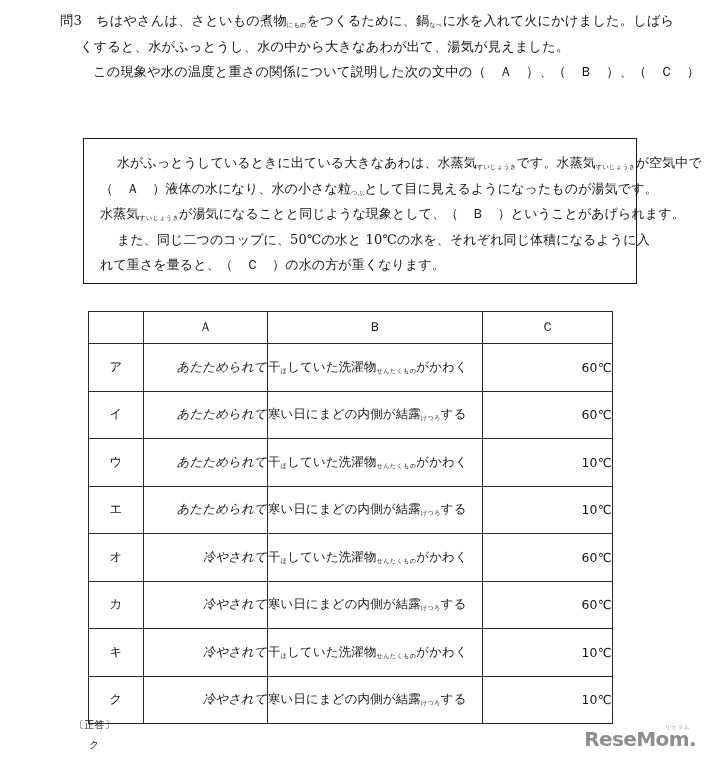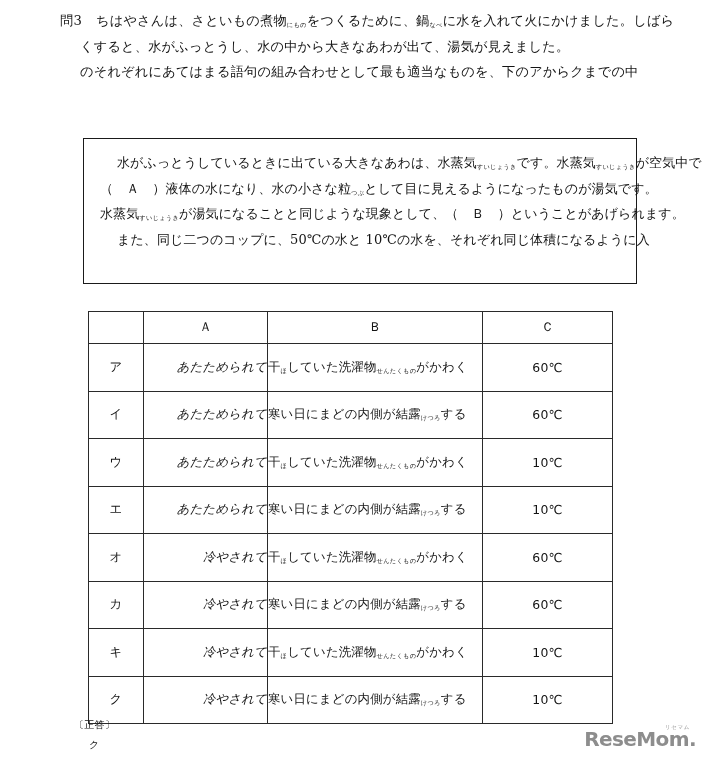--- a/index.html
+++ b/index.html
@@ -128,21 +128,21 @@
     letter-spacing: 0.2px;
     font-style: italic;
   }
   .cell-b {
     text-align: left;
     padding-left: 11px;
     letter-spacing: 0.2px;
     white-space: nowrap;
   }
   .cell-c {
-    text-align: center;
+    text-align: right;
     font-family: "DejaVu Sans", "Liberation Sans", sans-serif;
     font-size: 12.4px;
     letter-spacing: 0.3px;
   }
 
   
   .answer-block {
     position: absolute;
     left: 74px;
     top: 715px;
@@ -193,24 +193,24 @@
 <div class="stem">
 
   <span class="stem-row">
     <span class="stem-label">問3</span><span>ちはやさんは、さといもの<ruby>煮物<rt>にもの</rt></ruby>をつくるために、<ruby>鍋<rt>なべ</rt></ruby>に水を入れて火にかけました。しばら</span>
   </span>
 
   <span class="stem-row">
     <span class="stem-indent"></span><span>くすると、水がふっとうし、水の中から大きなあわが出て、湯気が見えました。</span>
   </span>
 
-
   <span class="stem-row">
-    <span class="stem-indent"></span><span>のそれぞれにあてはまる語句の組み合わせとして最も適当なものを、下のアからクまでの中</span>
+    <span class="stem-indent-2"></span><span>この現象や水の温度と重さの関係について説明した次の文中の（　Ａ　）、（　Ｂ　）、（　Ｃ　）</span>
   </span>
+
 
 
 </div>
 
 <div class="passage-box">
   <div class="passage-inner">
 
     <span class="passage-line">
       <span class="p-indent"></span>水がふっとうしているときに出ている大きなあわは、<ruby>水蒸気<rt>すいじょうき</rt></ruby>です。<ruby>水蒸気<rt>すいじょうき</rt></ruby>が空気中で
     </span>
@@ -220,20 +220,23 @@
     </span>
 
     <span class="passage-line">
       <ruby>水蒸気<rt>すいじょうき</rt></ruby>が湯気になることと同じような現象として、（　Ｂ　）ということがあげられます。
     </span>
 
     <span class="passage-line">
       <span class="p-indent"></span><span>また、同じ二つのコップに、50℃の水と 10℃の水を、それぞれ同じ体積になるように入</span>
     </span>
 
+    <span class="passage-line">
+      <span>れて重さを量ると、（　Ｃ　）の水の方が重くなります。</span>
+    </span>
 
   </div>
 </div>
 
 <table class="options-table">
   <colgroup>
     <col class="c-mark">
       <col class="c-a">
       <col class="c-b">
       <col class="c-c">

